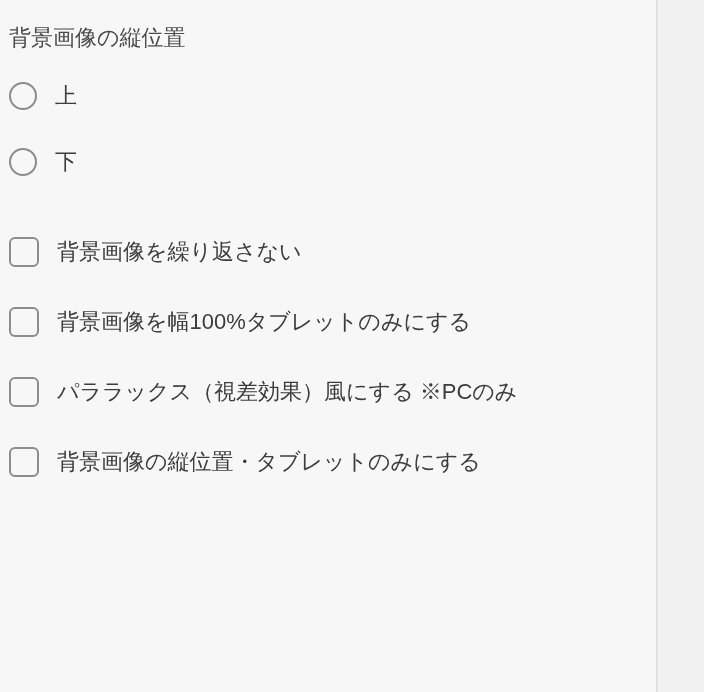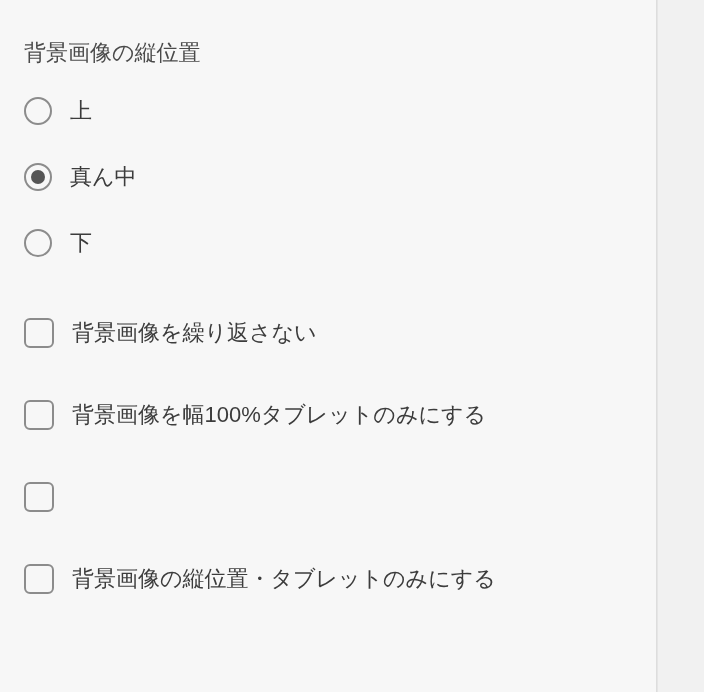--- a/index.html
+++ b/index.html
@@ -7,21 +7,21 @@
       font-family: -apple-system, BlinkMacSystemFont, "Segoe UI", "Hiragino Sans", "Hiragino Kaku Gothic ProN", Meiryo, sans-serif;
       background: #f1f1f1;
       width: 704px;
       height: 692px;
       display: flex;
     }
     .panel {
       background: #f7f7f7;
       width: 657px;
       height: 100%;
-      padding: 24px;
+      padding: 9px;
       border-right: 1px solid #ddd;
     }
     .right-gutter {
       width: 47px;
       background: #f1f1f1;
       border-left: 1px solid #e5e5e5;
     }
     .section-title {
       font-size: 22px;
       color: #4a4a4a;
@@ -67,55 +67,52 @@
       flex-shrink: 0;
     }
     .option-label {
       font-size: 22px;
       color: #3c3c3c;
       font-weight: 400;
     }
     .checkbox-group {
       display: flex;
       flex-direction: column;
-      gap: 52px;
+      gap: 40px;
     }
   </style>
 </head>
 <body>
 
 <div class="panel">
   <div class="section-title">背景画像の縦位置</div>
 
   <div class="radio-group">
     <label class="radio-item">
       <span class="radio"></span>
       <span class="option-label">上</span>
-    </label>
-    <label class="radio-item">
-      <span class="radio selected"></span>
-      <span class="option-label">真ん中</span>
     </label>
     <label class="radio-item">
       <span class="radio"></span>
       <span class="option-label">下</span>
     </label>
   </div>
 
   <div class="checkbox-group">
     <label class="checkbox-item">
       <span class="checkbox"></span>
       <span class="option-label">背景画像を繰り返さない</span>
     </label>
     <label class="checkbox-item">
       <span class="checkbox"></span>
       <span class="option-label">背景画像を幅100%タブレットのみにする</span>
     </label>
     <label class="checkbox-item">
       <span class="checkbox"></span>
+      <span class="option-label">パララックス（視差効果）風にする ※PCのみ</span>
     </label>
     <label class="checkbox-item">
       <span class="checkbox"></span>
       <span class="option-label">背景画像の縦位置・タブレットのみにする</span>
     </label>
   </div>
 </div>
 
 <div class="right-gutter"></div>
 

